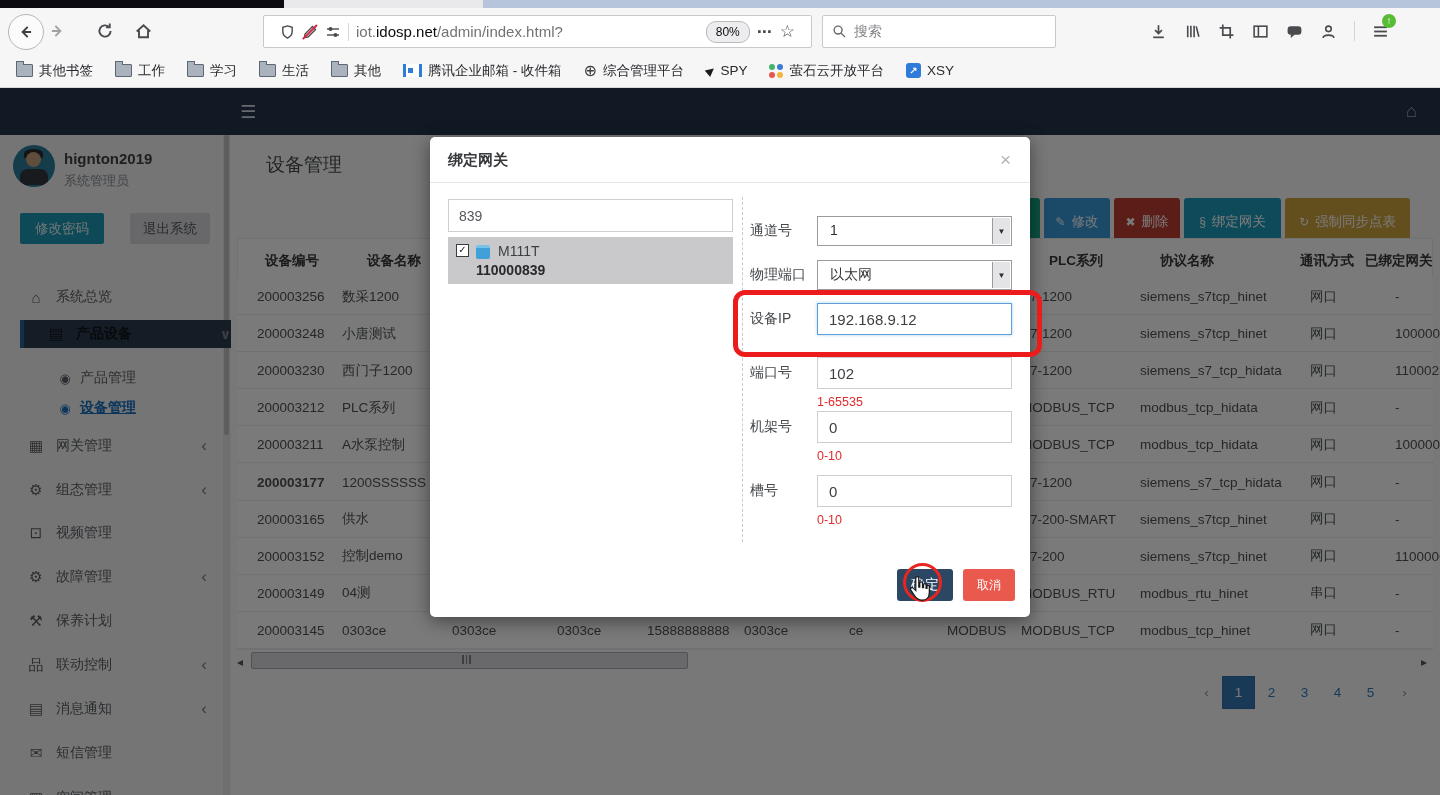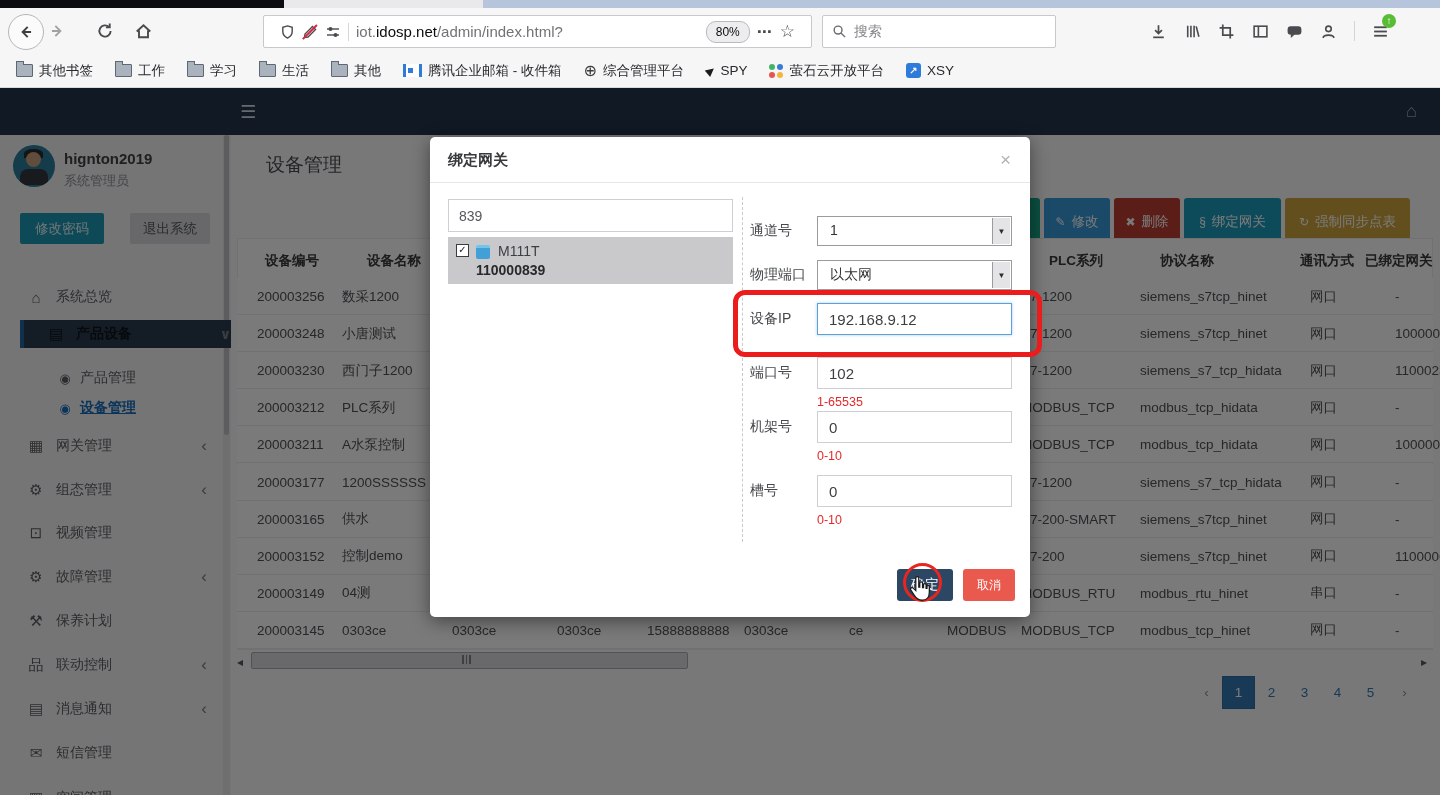--- a/index.html
+++ b/index.html
@@ -458,21 +458,21 @@
       </div>
       <div class="abs trow" style="top: 338.4px;">
         <span class="cell" style="left: 20px;">200003211</span>
         <span class="cell" style="left: 105px;">A水泵控制</span>
         <span class="cell" style="left: 784px;">MODBUS_TCP</span>
         <span class="cell" style="left: 903px;">modbus_tcp_hidata</span>
         <span class="cell" style="left: 1073px;">网口</span>
         <span class="cell" style="left: 1158px;">10000000</span>
       </div>
       <div class="abs trow" style="top: 375.5px;">
-        <span class="cell" style="left: 20px;">200003177</span>
+        <span class="cell" style="left: 20px; font-weight: bold;">200003177</span>
         <span class="cell" style="left: 105px;">1200SSSSSS</span>
         <span class="cell" style="left: 784px;">S7-1200</span>
         <span class="cell" style="left: 903px;">siemens_s7_tcp_hidata</span>
         <span class="cell" style="left: 1073px;">网口</span>
         <span class="cell" style="left: 1158px;">-</span>
       </div>
       <div class="abs trow" style="top: 412.6px;">
         <span class="cell" style="left: 20px;">200003165</span>
         <span class="cell" style="left: 105px;">供水</span>
         <span class="cell" style="left: 784px;">S7-200-SMART</span>

